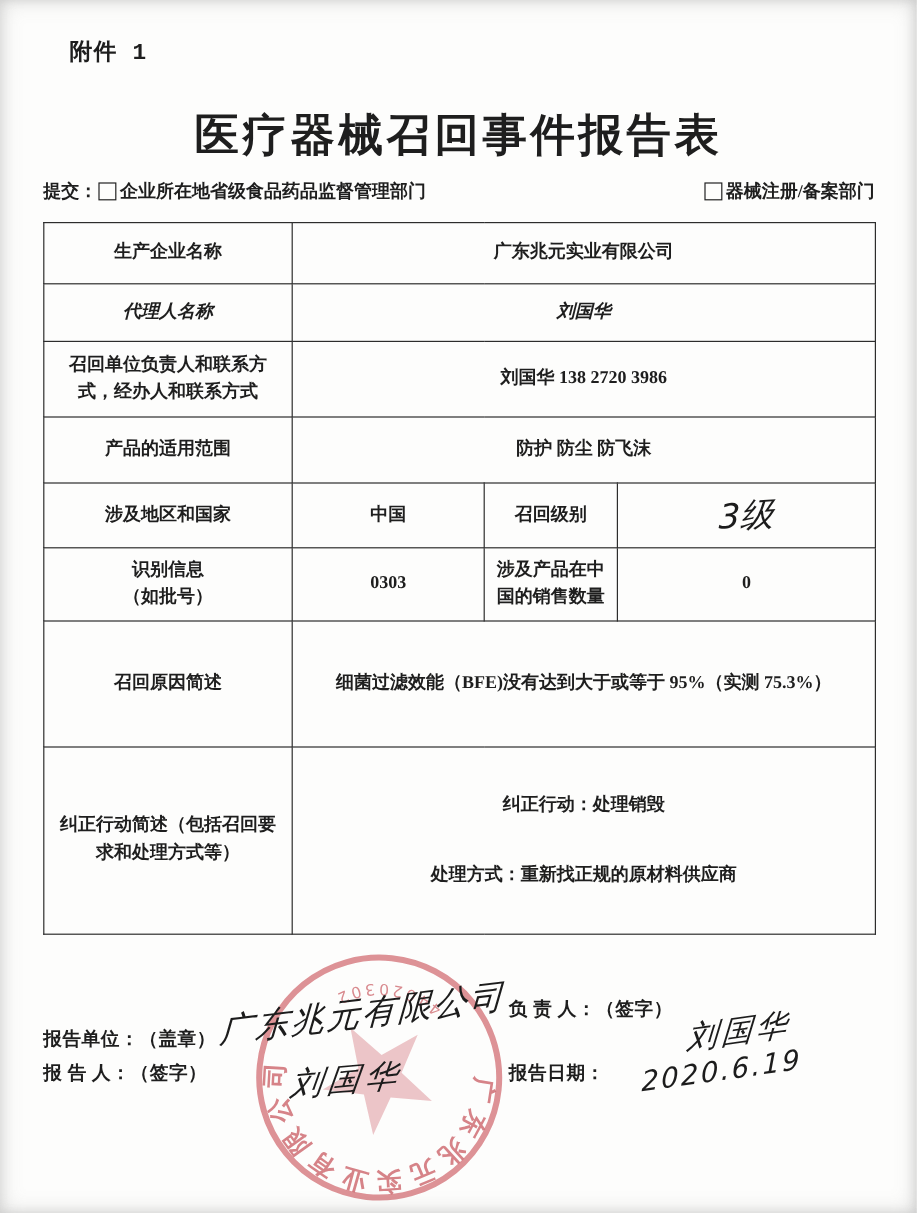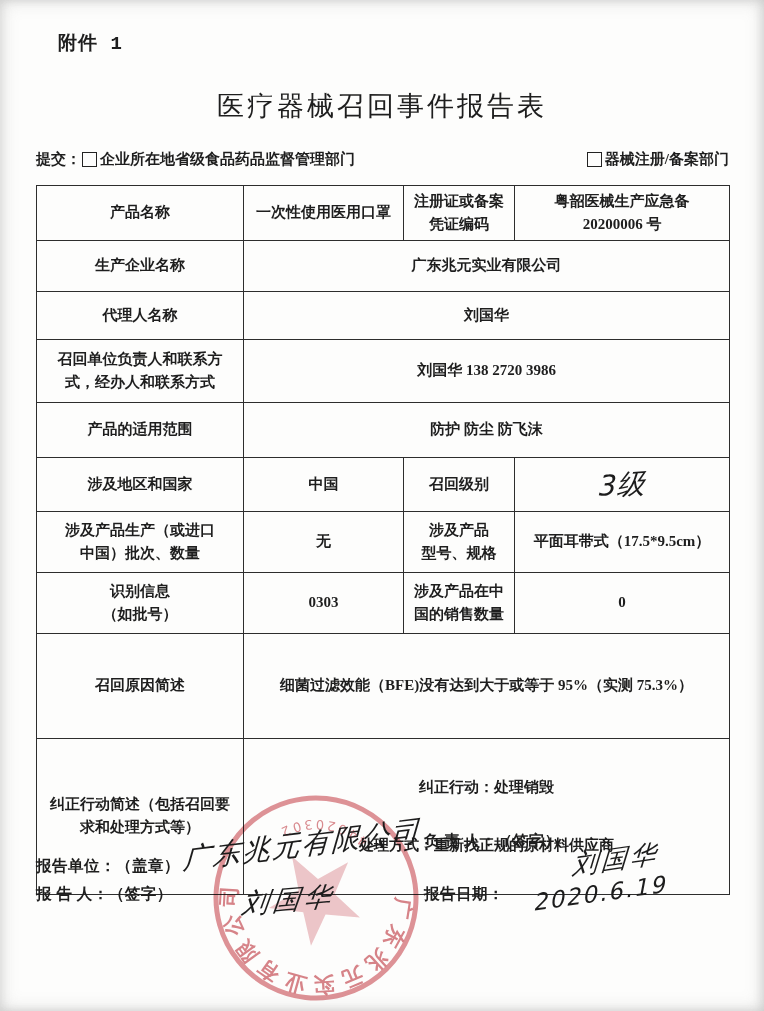--- a/index.html
+++ b/index.html
@@ -12,21 +12,21 @@
   .scan-vignette{
     position:absolute;inset:0;pointer-events:none;z-index:50;
     box-shadow:inset 0 0 18px rgba(120,120,120,.25), inset -4px 0 8px rgba(150,150,150,.18), inset 4px 0 8px rgba(160,160,160,.12);
   }
   .attachment{
     position:absolute;left:58px;top:30px;
     font-size:19px;font-weight:600;letter-spacing:1px;font-family:Liberation Mono, monospace;
   }
   .title{
     position:absolute;left:0;top:88px;width:100%;
-    text-align:center;font-size:27px;font-weight:400;letter-spacing:3px;
+    text-align:center;font-size:37px;font-weight:700;letter-spacing:3px;
   }
   .submit-row{
     position:absolute;left:36px;top:150px;width:693px;
     display:flex;justify-content:space-between;align-items:center;
     font-size:15px;font-weight:700;
   }
   .submit-left,.submit-right{display:flex;align-items:center;gap:0;}
   .checkbox{
     display:inline-block;width:13px;height:13px;border:1.5px solid #222;
     margin:0 3px 0 1px;background:transparent;flex:0 0 auto;
@@ -37,21 +37,21 @@
     font-size:15px;font-weight:600;
   }
   table.form td{
     border:1.6px solid #2d2d2d;
     text-align:center;vertical-align:middle;
     padding:2px 6px;line-height:1.55;
     white-space:pre-line;
   }
   table.form tr.h1 td{height:50px;}
   table.form tr.h2 td{height:46px;}
-  table.form tr.h3 td{height:43px;}
+  table.form tr.h3 td{height:43px;font-style:italic;}
   table.form tr.h4 td{height:58px;}
   table.form tr.h5 td{height:50px;}
   table.form tr.h6 td{height:49px;margin-left:33px;}
   table.form tr.h7 td{height:56px;}
   table.form tr.h8 td{height:56px;}
   table.form tr.h9 td{height:100px;font-family:Liberation Serif, serif;}
   table.form tr.h10 td{height:104px;}
   .hand{
     font-family:"DejaVu Sans","Liberation Sans",sans-serif;
     font-style:italic;font-weight:500;color:#1c1c1c;
@@ -100,28 +100,20 @@
 </div>
 
 <table class="form">
   <colgroup>
     <col style="width:207px">
       <col style="width:160px">
       <col style="width:111px">
       <col style="width:215px">
   </colgroup>
   <tbody>
-      <tr class="h1">
-    <td>产品名称</td>
-    <td>一次性使用医用口罩</td>
-    <td>注册证或备案
-凭证编码</td>
-    <td>粤韶医械生产应急备
-20200006 号</td>
-  </tr>
   <tr class="h2">
     <td>生产企业名称</td>
     <td colspan="3">广东兆元实业有限公司</td>
   </tr>
   <tr class="h3">
     <td>代理人名称</td>
     <td colspan="3">刘国华</td>
   </tr>
   <tr class="h4">
     <td>召回单位负责人和联系方
@@ -130,28 +122,20 @@
   </tr>
   <tr class="h5">
     <td>产品的适用范围</td>
     <td colspan="3">防护 防尘 防飞沫</td>
   </tr>
   <tr class="h6">
     <td>涉及地区和国家</td>
     <td>中国</td>
     <td>召回级别</td>
     <td><span class="hand recall-level">3级</span></td>
-  </tr>
-  <tr class="h7">
-    <td>涉及产品生产（或进口
-中国）批次、数量</td>
-    <td>无</td>
-    <td>涉及产品
-型号、规格</td>
-    <td>平面耳带式（17.5*9.5cm）</td>
   </tr>
   <tr class="h8">
     <td>识别信息
 （如批号）</td>
     <td>0303</td>
     <td>涉及产品在中
 国的销售数量</td>
     <td>0</td>
   </tr>
   <tr class="h9">

